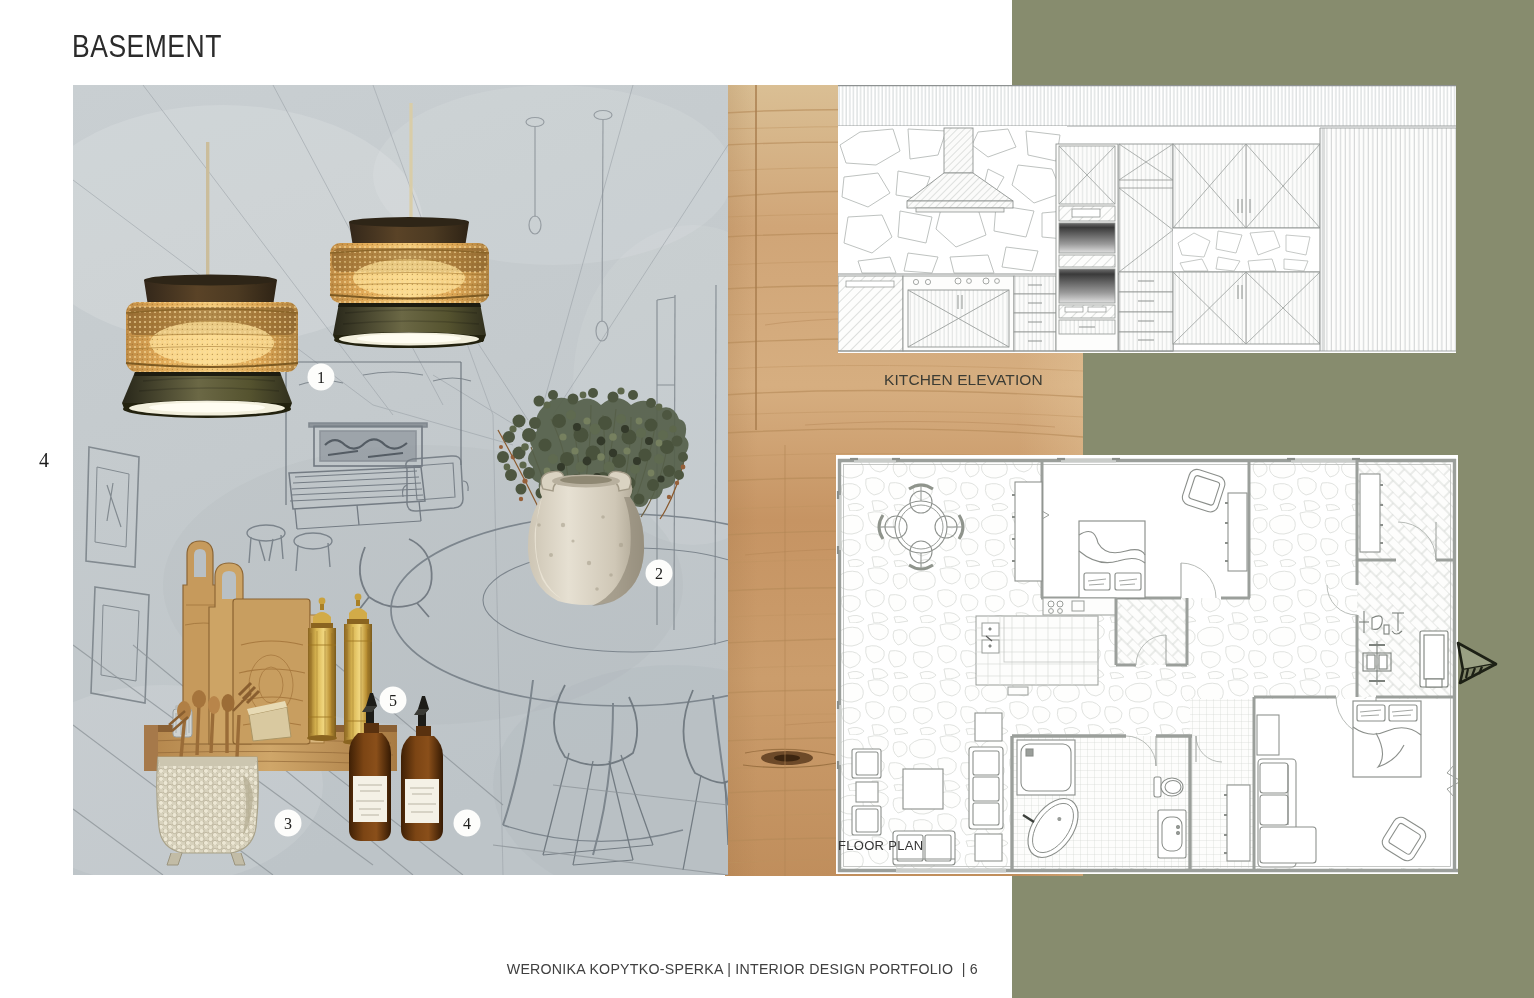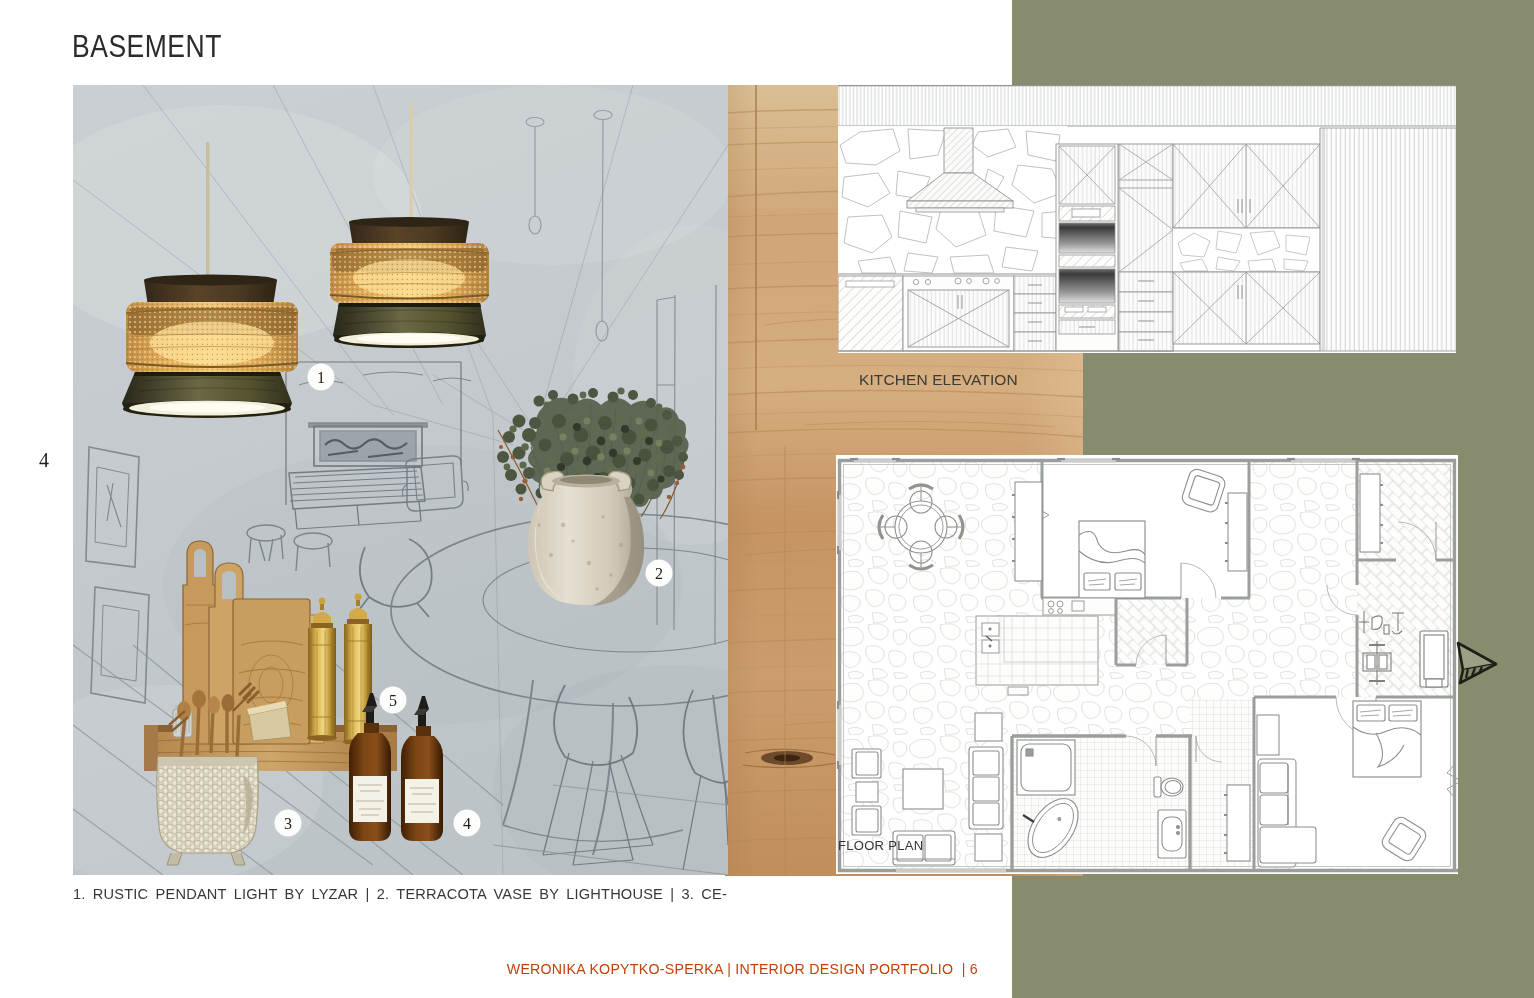--- a/index.html
+++ b/index.html
@@ -747,21 +747,21 @@
 <g>
 <rect x="482" y="43" width="136" height="223" fill="url(#evl2)"></rect>
 <line x1="482" y1="43" x2="482" y2="266" stroke="#8f9391" stroke-width="1"></line>
 <line x1="486" y1="43" x2="486" y2="266" stroke="#a8acac" stroke-width="0.8"></line>
 <line x1="482" y1="43" x2="618" y2="43" stroke="#9a9e9e" stroke-width="0.9"></line>
 <line x1="482" y1="266" x2="618" y2="266" stroke="#9a9e9e" stroke-width="0.9"></line>
 </g>
 </svg>
 </div>
 
-<div class="abs" style="left:859px;top:371px;font-size:15.5px;letter-spacing:0.1px;color:#3c3c34;">KITCHEN ELEVATION</div>
+<div class="abs" style="left:884px;top:371px;font-size:15.5px;letter-spacing:0.1px;color:#3c3c34;">KITCHEN ELEVATION</div>
 
 <div class="abs" style="left:836px;top:455px;width:622px;height:419px;background:#ffffff;">
 <svg id="plan" width="622" height="419" viewBox="0 0 622 419">
 <defs>
   <pattern id="pstone" width="72" height="56" patternUnits="userSpaceOnUse">
     <rect width="72" height="56" fill="#ffffff"></rect>
     <g stroke="#e1e3e0" stroke-width="1" fill="#fefefd">
       <path d="M2 10 Q10 2 22 5 Q30 10 26 19 Q16 26 6 21 Q0 16 2 10 Z"></path>
       <path d="M32 2 Q46 -2 52 6 Q54 14 44 17 Q33 16 32 2 Z"></path>
       <path d="M58 8 Q68 4 71 12 Q72 20 62 22 Q55 16 58 8 Z"></path>
@@ -1113,24 +1113,23 @@
 </svg>
 </div>
 
 <div class="abs" style="left:838px;top:838px;font-size:13px;letter-spacing:0.3px;color:#343434;">FLOOR PLAN</div>
 
 <div class="abs" style="left:72px;top:29px;font-size:31px;letter-spacing:0.6px;color:#2b2b2b;transform:scaleX(0.855);transform-origin:0 0;">BASEMENT</div>
 
 <div class="abs" style="left:39px;top:449px;font-size:20px;font-family:'Liberation Serif',serif;color:#1c1c1c;">4</div>
 
 <div class="abs" style="left:73px;top:884px;width:654px;font-size:14.6px;line-height:21.5px;letter-spacing:0.2px;color:#383838;">
-  <div style="text-align:justify;text-align-last:justify;">1. RUSTIC PENDANT LIGHT BY LYZAR | 2. TERRACOTA VASE BY LIGHTHOUSE | 3. CE-</div>
 </div>
 
-<div class="abs" style="left:0;top:961px;width:978px;text-align:right;font-size:14.2px;letter-spacing:0.25px;color:#c2410c;">WERONIKA KOPYTKO-SPERKA | INTERIOR DESIGN PORTFOLIO &nbsp;| 6</div>
+<div class="abs" style="left:0;top:961px;width:978px;text-align:right;font-size:14.2px;letter-spacing:0.25px;color:#404040;">WERONIKA KOPYTKO-SPERKA | INTERIOR DESIGN PORTFOLIO &nbsp;| 6</div>
 
 <div class="abs" style="left:1455px;top:640px;width:48px;height:48px;">
 <svg width="48" height="48" viewBox="0 0 48 48">
   <path d="M3 3 L41 24 L8 30 Z" fill="#9aa083" stroke="#1d2015" stroke-width="2.6" stroke-linejoin="round"></path>
   <path d="M8 30 L5 43 L41 24" fill="#83886b" stroke="#1d2015" stroke-width="2.6" stroke-linejoin="round"></path>
   <path d="M13 29 L11 38 M20 28 L17 36 M27 26.5 L24 34" stroke="#1d2015" stroke-width="2.2"></path>
 </svg>
 </div>
 
 </body></html>

